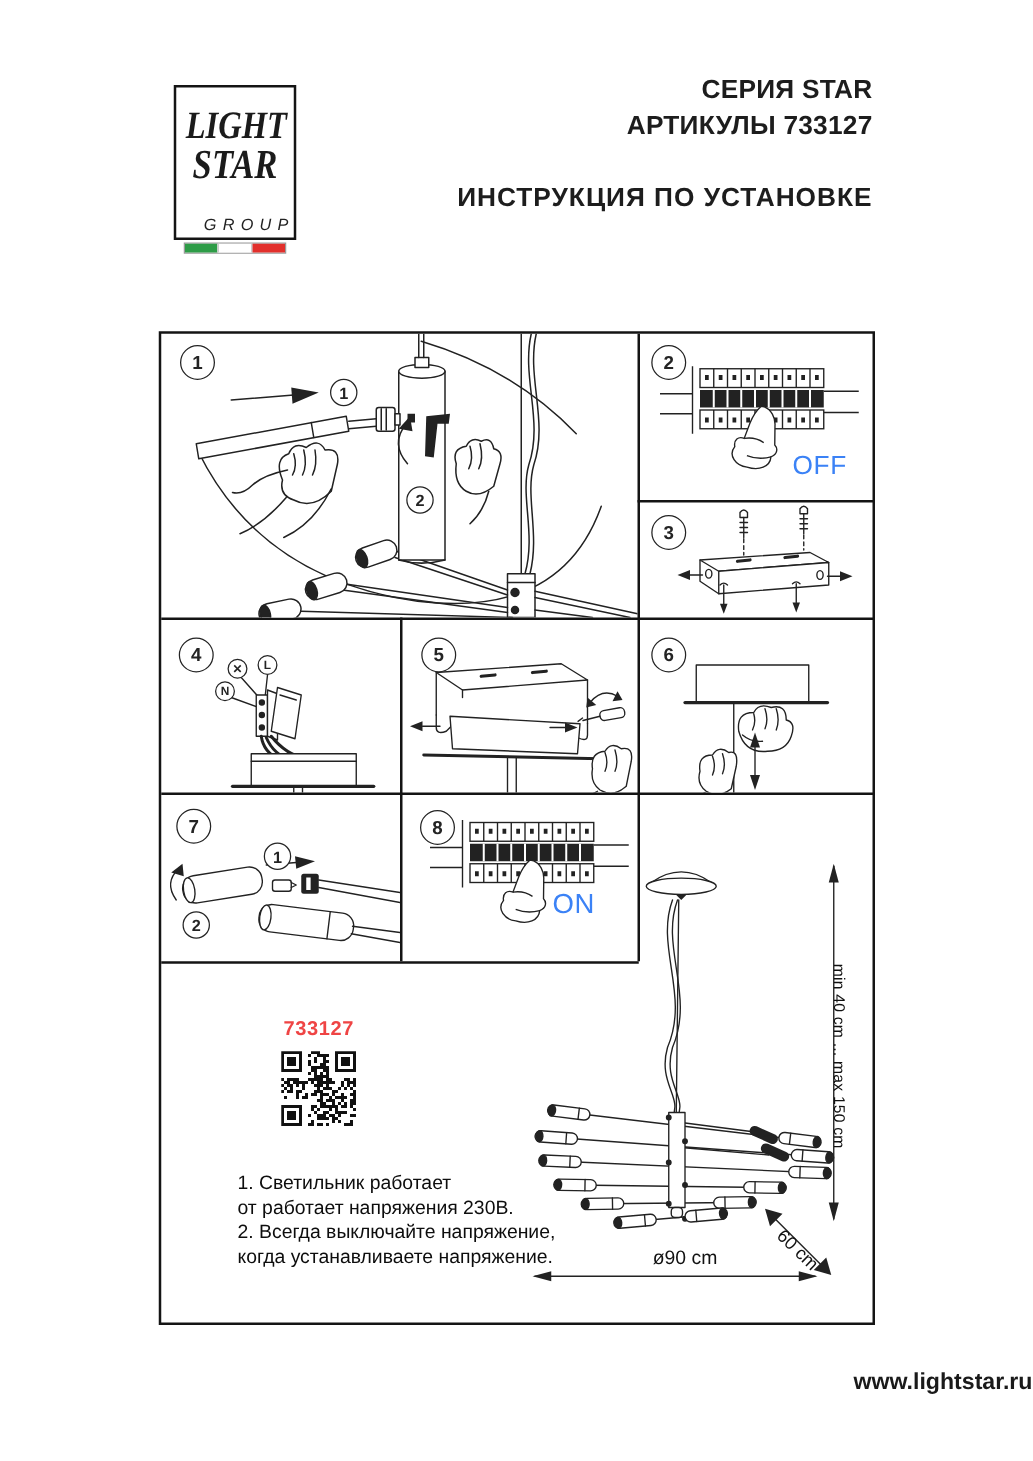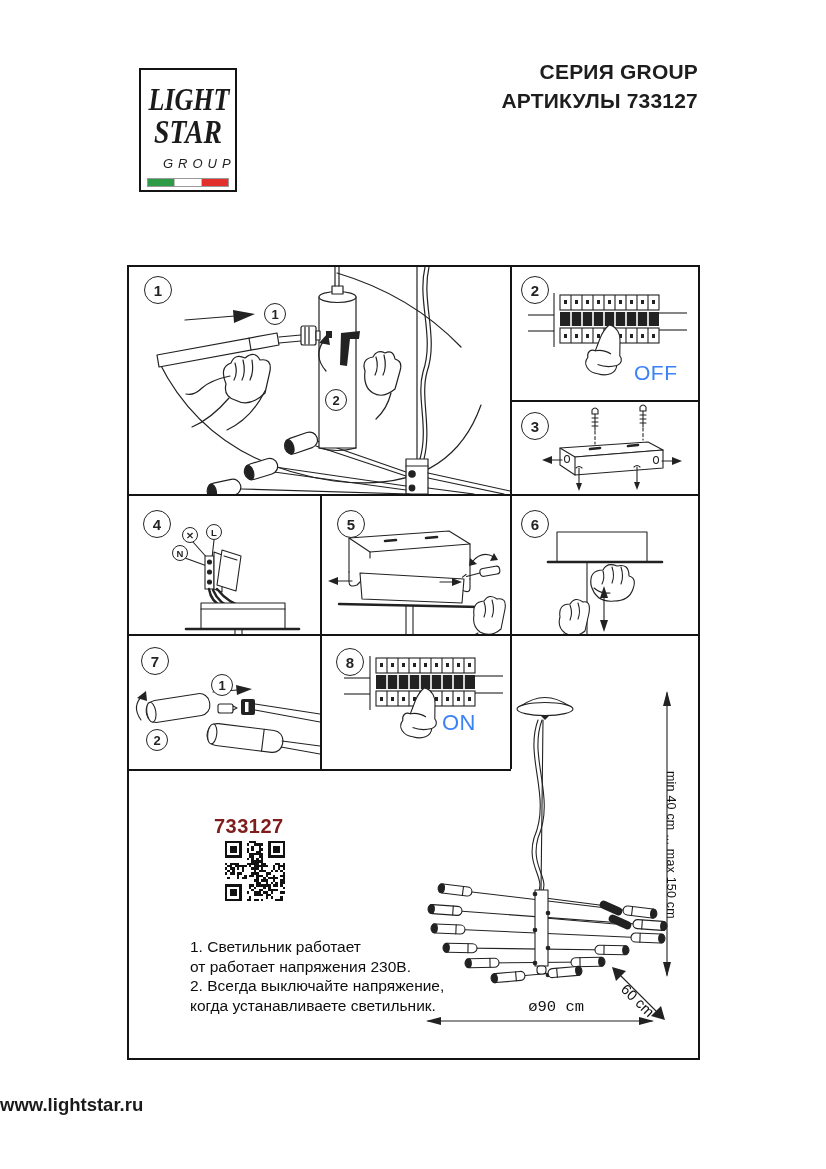--- a/index.html
+++ b/index.html
@@ -11,21 +11,21 @@
     color: #161616;
     overflow: hidden;
   }
   .abs { position:absolute; }
 
   
   .logo-box { left:139px; top:68px; width:98px; height:124px; border:2px solid #141414; background:#fff; text-align:center;font-style:italic; }
   .logo-word { font-family:"Liberation Serif", serif; font-weight:700; color:#1b1b1b; transform:scaleX(.84); transform-origin:center; line-height:1; }
   .logo-l1 { font-size:31px; margin-top:14px; }
   .logo-l2 { font-size:33px; margin-top:1px; }
-  .logo-group { font-size:13px; letter-spacing:5px; padding-left:22px; margin-top:7px; color:#222; font-weight:400; }
+  .logo-group { font-size:13px; letter-spacing:5px; padding-left:22px; margin-top:23px; color:#222; font-weight:400; }
   .logo-flag { width:82px; height:9px; margin:7px auto 0; display:flex; border:1px solid #9a9a9a; }
   .logo-flag div { flex:1; }
   .flag-g { background:#2e9c47; }
   .flag-w { background:#ffffff; border-left:1px solid #bdbdbd; border-right:1px solid #bdbdbd; }
   .flag-r { background:#e2302c; }
 
   
   .hdr { right:128px; text-align:right; font-weight:700; color:#1d1d1d; }
   .hdr-series { top:57px; font-size:21px; line-height:29px; letter-spacing:0.2px; }
   .hdr-title  { top:145px; font-size:21px; line-height:27px; letter-spacing:0.8px; }
@@ -45,29 +45,29 @@
   .cnum.sub { width:22px; height:22px; font-size:13px; }
 
   .switch-label { position:absolute; font-size:21px; letter-spacing:0.5px; color:#3b82f6; font-weight:400; }
 
   .wlabel {
     position:absolute; width:16px; height:16px; border:1.2px solid #242424; border-radius:50%;
     display:flex; align-items:center; justify-content:center; font-size:9.5px; font-weight:700; background:#fff; color:#242424;
   }
 
   
-  .article { left:214px; top:815px; width:82px; text-align:left; font-size:20px; font-weight:700; letter-spacing:0.5px; color:#7f1d1d; }
+  .article { left:214px; top:815px; width:82px; text-align:center; font-size:16px; font-weight:700; letter-spacing:0.5px; color:#ef4444; }
   .qr { left:225px; top:841px; width:60px; height:60px; }
   .notes { left:162px; top:937px; font-size:15.5px; line-height:19.5px; color:#0d0d0d;margin-left:28px; }
 
   .dim-height { left:664px; top:771px; writing-mode:vertical-rl; font-size:12.5px; color:#111; letter-spacing:0.2px; }
-  .dim-dia    { left:512px; top:998px; width:72px; text-align:right; font-size:15.5px; color:#111;font-family:Liberation Mono, monospace; }
+  .dim-dia    { left:512px; top:998px; width:72px; text-align:center; font-size:15.5px; color:#111; }
   .dim-depth  { left:629px; top:981px; font-size:14.5px; color:#111; transform:rotate(44deg); transform-origin:left top; }
 
-  .footer { left:0; top:1094px; width:826px; text-align:left; font-size:18.5px; font-weight:700; color:#1a1a1a; }
+  .footer { left:0; top:1094px; width:826px; text-align:right; font-size:18.5px; font-weight:700; color:#1a1a1a; }
 
   svg { display:block; }
 </style>
 </head>
 <body>
 
 <svg width="0" height="0">
   <defs>
     <g id="breaker" fill="none" stroke="#222" stroke-width="1.1">
       <line x1="-2" y1="0" x2="-2" y2="54"></line>
@@ -102,24 +102,25 @@
   <div class="logo-word logo-l2">STAR</div>
   <div class="logo-group">GROUP</div>
   <div class="logo-flag">
     <div class="flag-g"></div>
     <div class="flag-w"></div>
     <div class="flag-r"></div>
   </div>
 </div>
 
 <div class="abs hdr hdr-series">
-  <div>СЕРИЯ GROUP</div>
+  <div>СЕРИЯ STAR</div>
   <div>АРТИКУЛЫ 733127</div>
 </div>
 <div class="abs hdr hdr-title">
+  <div>ИНСТРУКЦИЯ ПО УСТАНОВКЕ</div>
 </div>
 
 <div class="abs plate">
 
   <div class="vline" style="left:381px;top:0;width:1.6px;height:502px"></div>
   <div class="vline" style="left:191px;top:227px;width:1.6px;height:275px"></div>
   <div class="hline" style="left:381px;top:133px;width:190px;height:1.6px"></div>
   <div class="hline" style="left:0;top:227px;width:571px;height:1.6px"></div>
   <div class="hline" style="left:0;top:367px;width:571px;height:1.6px"></div>
   <div class="hline" style="left:0;top:502px;width:382px;height:1.6px"></div>
@@ -611,16 +612,16 @@
     <rect x="20" y="2" width="3" height="3" fill="#111"></rect>
     <rect x="0" y="18" width="7" height="7" fill="#111"></rect>
     <rect x="1" y="19" width="5" height="5" fill="#fff"></rect>
     <rect x="2" y="20" width="3" height="3" fill="#111"></rect>
   </svg>
 
 <div class="abs notes">
   <div>1. Светильник работает</div>
   <div>от работает напряжения 230В.</div>
   <div>2. Всегда выключайте напряжение,</div>
-  <div>когда устанавливаете светильник.</div>
+  <div>когда устанавливаете напряжение.</div>
 </div>
 
 <div class="abs footer">www.lightstar.ru</div>
 
 </body></html>

